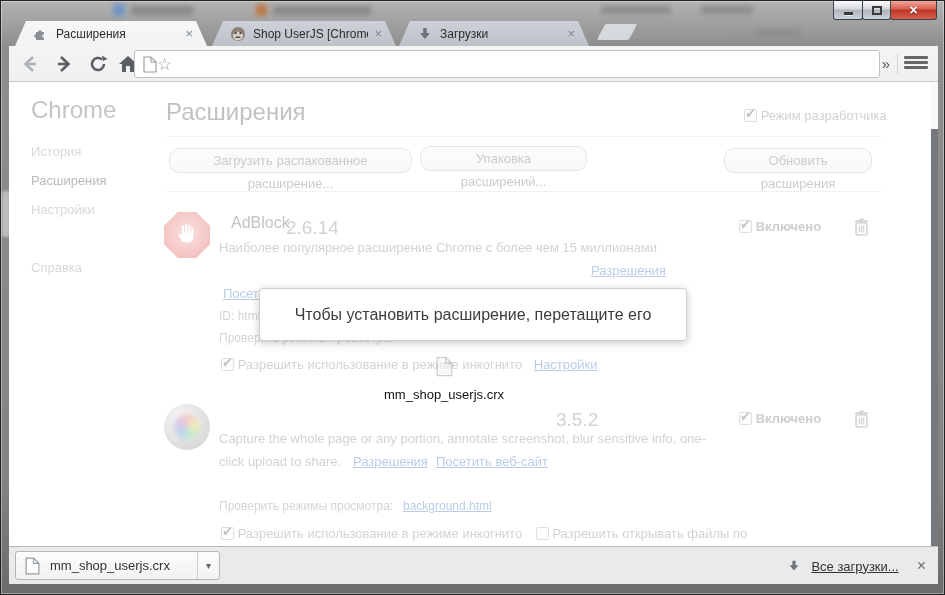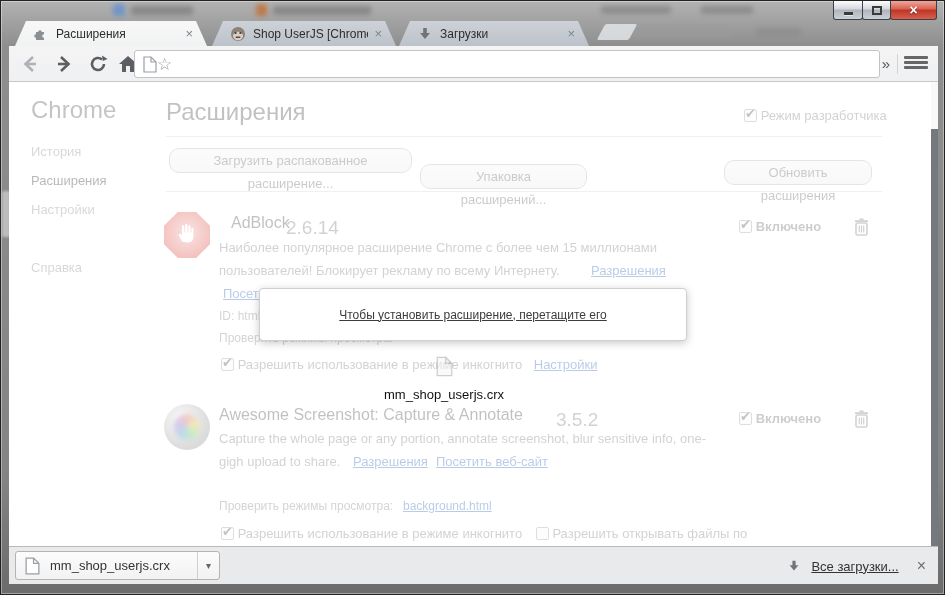--- a/index.html
+++ b/index.html
@@ -70,21 +70,21 @@
   .enabled-row { position:absolute; left:730px; font-size:13px; color:#7e7e7e; font-weight:bold; }
   .trash { position:absolute; width:15px; height:18px; cursor:pointer; }
   .abs { position:absolute; }
   
   .scroll-track { position:absolute; right:0; top:0; width:7px; height:464px; background:#efefef; }
   .scroll-thumb { position:absolute; right:0; top:47px; width:7px; height:417px; background:#75797d; cursor:pointer; }
   
   .drop-overlay { position:absolute; left:250px; top:206px; width:428px; height:53px; background:#fff;
                   border:1px solid #cfcfcf; border-radius:4px; box-shadow:0 2px 8px rgba(0,0,0,.22);
                   display:flex; align-items:center; justify-content:center; z-index:10; }
-  .drop-overlay span { font-size:12px; color:#3c3c3c;text-decoration:underline; }
+  .drop-overlay span { font-size:16px; color:#3c3c3c; }
   .ghost { position:absolute; left:340px; top:274px; width:190px; text-align:center; z-index:11; }
   .ghost .gi { opacity:.5; }
   .ghost .gname { font-size:13px; color:#111; margin-top:6px; }
   
   .dlbar { position:absolute; top:545px; left:8px; width:929px; height:38px; background:#e9eaec;
            border-top:1px solid #b9b9b9; z-index:12; }
   .dl-item { position:absolute; left:6px; top:4px; height:29px; width:205px; background:linear-gradient(#fcfcfc,#f2f2f2);
              border:1px solid #b4b4b4; border-radius:3px; display:flex; align-items:center; cursor:pointer; }
   .dl-item .fname { font-size:13px; color:#333; margin-left:10px; flex:1; }
   .dl-drop { width:22px; align-self:stretch; border-left:1px solid #cfcfcf; display:flex; align-items:center;
@@ -191,22 +191,22 @@
       <div class="nav-item" style="top:178px">Справка</div>
 
       <h1 class="page-title">Расширения</h1>
       <div class="devmode">
         <span class="cb"><span class="tick">✔</span></span>
         <span>Режим разработчика</span>
       </div>
       <div class="divider" style="top:54px"></div>
 
       <div class="btn" style="left:160px;top:66px;width:243px">Загрузить распакованное расширение...</div>
-      <div class="btn" style="left:411px;top:82px;width:167px">Упаковка расширений...</div>
-      <div class="btn" style="left:715px;top:78px;width:148px">Обновить расширения</div>
+      <div class="btn" style="left:411px;top:64px;width:167px">Упаковка расширений...</div>
+      <div class="btn" style="left:715px;top:66px;width:148px">Обновить расширения</div>
       <div class="divider" style="top:109px"></div>
 
       <div class="ext-icon" style="left:155px;top:130px">
         <div class="ad-octagon">
           <svg viewBox="0 0 24 24" style="position:absolute;left:7px;top:5px;width:32px;height:34px">
               <path fill="#fff" d="M8.2 17.5 L5.9 13.2c-.5-.9.7-1.8 1.4-1.1l.9 1V6.4c0-1.2 1.7-1.2 1.7 0v4.4h.7V5.4c0-1.2 1.7-1.2 1.7 0v5.4h.7V6.4c0-1.2 1.6-1.2 1.6 0v4.6h.7V8.2c0-1.1 1.5-1.1 1.5 0v6c0 2.6-1.8 4.1-4.3 4.1-1.9 0-3.4-.4-4.6-.8z"></path>
             </svg>
         </div>
       </div>
       <span class="ext-name abs" style="left:222px;top:132px">AdBlock</span>
@@ -215,48 +215,46 @@
         <span class="cb"><span class="tick">✔</span></span>
         <span>Включено</span>
       </div>
       <svg class="trash" style="left:845px;top:136px" viewBox="0 0 15 18">
           <rect x="2" y="5" width="11" height="12" rx="1.5" fill="none" stroke="#8a8a8a" stroke-width="1.6"></rect>
           <rect x="1" y="2.2" width="13" height="1.8" fill="#8a8a8a"></rect>
           <rect x="5.5" y="0.5" width="4" height="2" fill="#8a8a8a"></rect>
           <path stroke="#8a8a8a" stroke-width="1.2" d="M5.3 7.5v7M7.5 7.5v7M9.7 7.5v7"></path>
         </svg>
       <span class="desc abs" style="left:210px;top:158px">Наиболее популярное расширение Chrome с более чем 15 миллионами</span>
-      <span class="desc abs" style="left:210px;top:181px">пользователей! Блокирует рекламу по всему Интернету.</span>
       <span class="lnk abs" style="left:582px;top:181px">Разрешения</span>
       <span class="lnk abs" style="left:214px;top:204px">Посетить веб-сайт</span>
       <span class="small abs" style="left:210px;top:227px">ID: html</span>
       <span class="small abs" style="left:210px;top:249px">Проверить режимы просмотра:</span>
       <div class="abs" style="left:212px;top:275px;font-size:13px;color:#8a8a8a">
         <span class="cb"><span class="tick">✔</span></span>
         <span>Разрешить использование в режиме инкогнито</span>
         <span class="lnk" style="margin-left:8px">Настройки</span>
       </div>
 
       <div class="ext-icon" style="left:155px;top:322px">
           <div class="lens"></div>
         </div>
-      <span class="ext-name abs" style="left:210px;top:324px">Awesome Screenshot: Capture &amp; Annotate</span>
       <span class="ext-ver abs" style="left:547px;top:327px">3.5.2</span>
       <div class="enabled-row" style="top:329px">
         <span class="cb"><span class="tick">✔</span></span>
         <span>Включено</span>
       </div>
       <svg class="trash" style="left:845px;top:328px" viewBox="0 0 15 18">
           <rect x="2" y="5" width="11" height="12" rx="1.5" fill="none" stroke="#8a8a8a" stroke-width="1.6"></rect>
           <rect x="1" y="2.2" width="13" height="1.8" fill="#8a8a8a"></rect>
           <rect x="5.5" y="0.5" width="4" height="2" fill="#8a8a8a"></rect>
           <path stroke="#8a8a8a" stroke-width="1.2" d="M5.3 7.5v7M7.5 7.5v7M9.7 7.5v7"></path>
         </svg>
       <span class="desc abs" style="left:210px;top:349px">Capture the whole page or any portion, annotate screenshot, blur sensitive info, one-</span>
-      <span class="desc abs" style="left:210px;top:372px">gigh upload to share.</span>
+      <span class="desc abs" style="left:210px;top:372px">click upload to share.</span>
       <span class="lnk abs" style="left:344px;top:372px">Разрешения</span>
       <span class="lnk abs" style="left:427px;top:372px">Посетить веб-сайт</span>
       <span class="small abs" style="left:210px;top:417px">Проверить режимы просмотра:</span>
       <span class="lnk abs" style="left:394px;top:417px;font-size:12px">background.html</span>
       <div class="abs" style="left:212px;top:444px;font-size:13px;color:#8a8a8a;white-space:nowrap">
         <span class="cb"><span class="tick">✔</span></span>
         <span>Разрешить использование в режиме инкогнито</span>
         <span class="cb" style="margin-left:10px"></span>
         <span>Разрешить открывать файлы по</span>
       </div>

